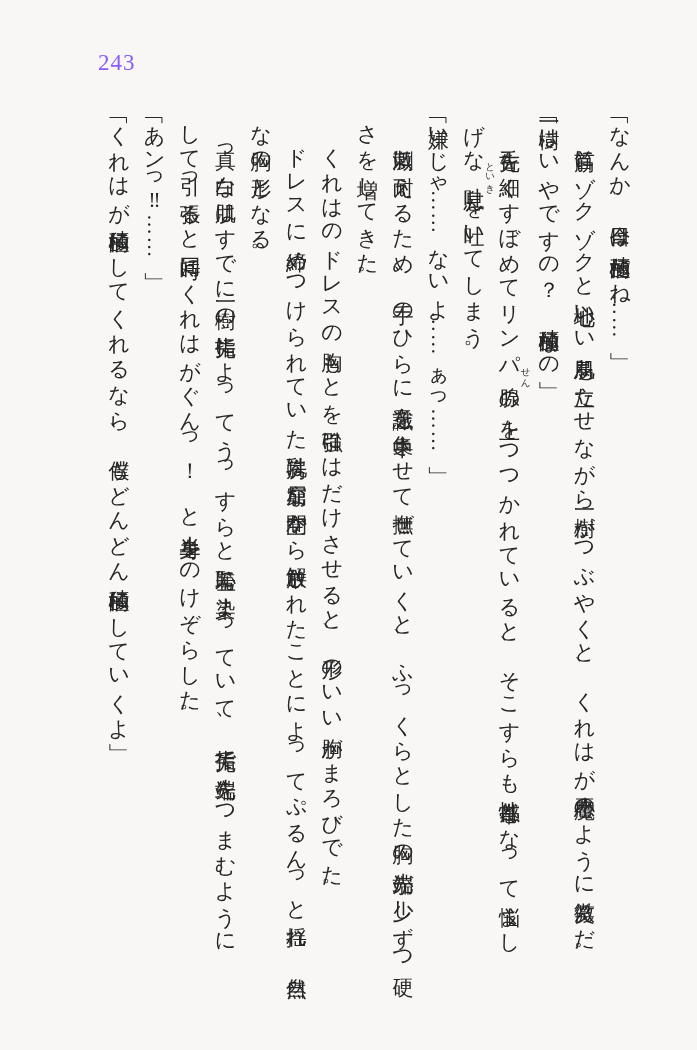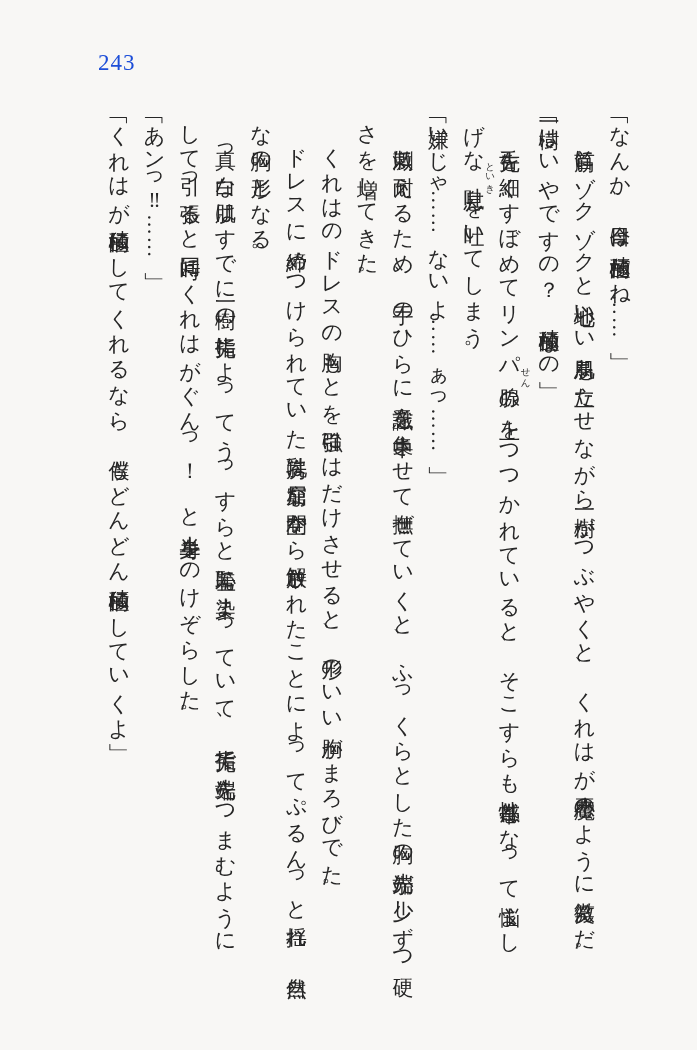--- a/index.html
+++ b/index.html
@@ -15,21 +15,21 @@
     background: #f8f7f5;
     overflow: hidden;
     font-family: "Liberation Serif", "DejaVu Serif", serif;
   }
   .page-number {
     position: absolute;
     top: 50px;
     left: 98px;
     font-size: 23px;
     letter-spacing: 1px;
-    color: #1d4ed8;
+    color: #8b5cf6;
     font-family: "Liberation Serif", "DejaVu Serif", serif;
   }
   .text-block {
     position: absolute;
     top: 110px;
     right: 60px;
     height: 858px;
     writing-mode: vertical-rl;
     text-orientation: mixed;
     font-size: 21px;

